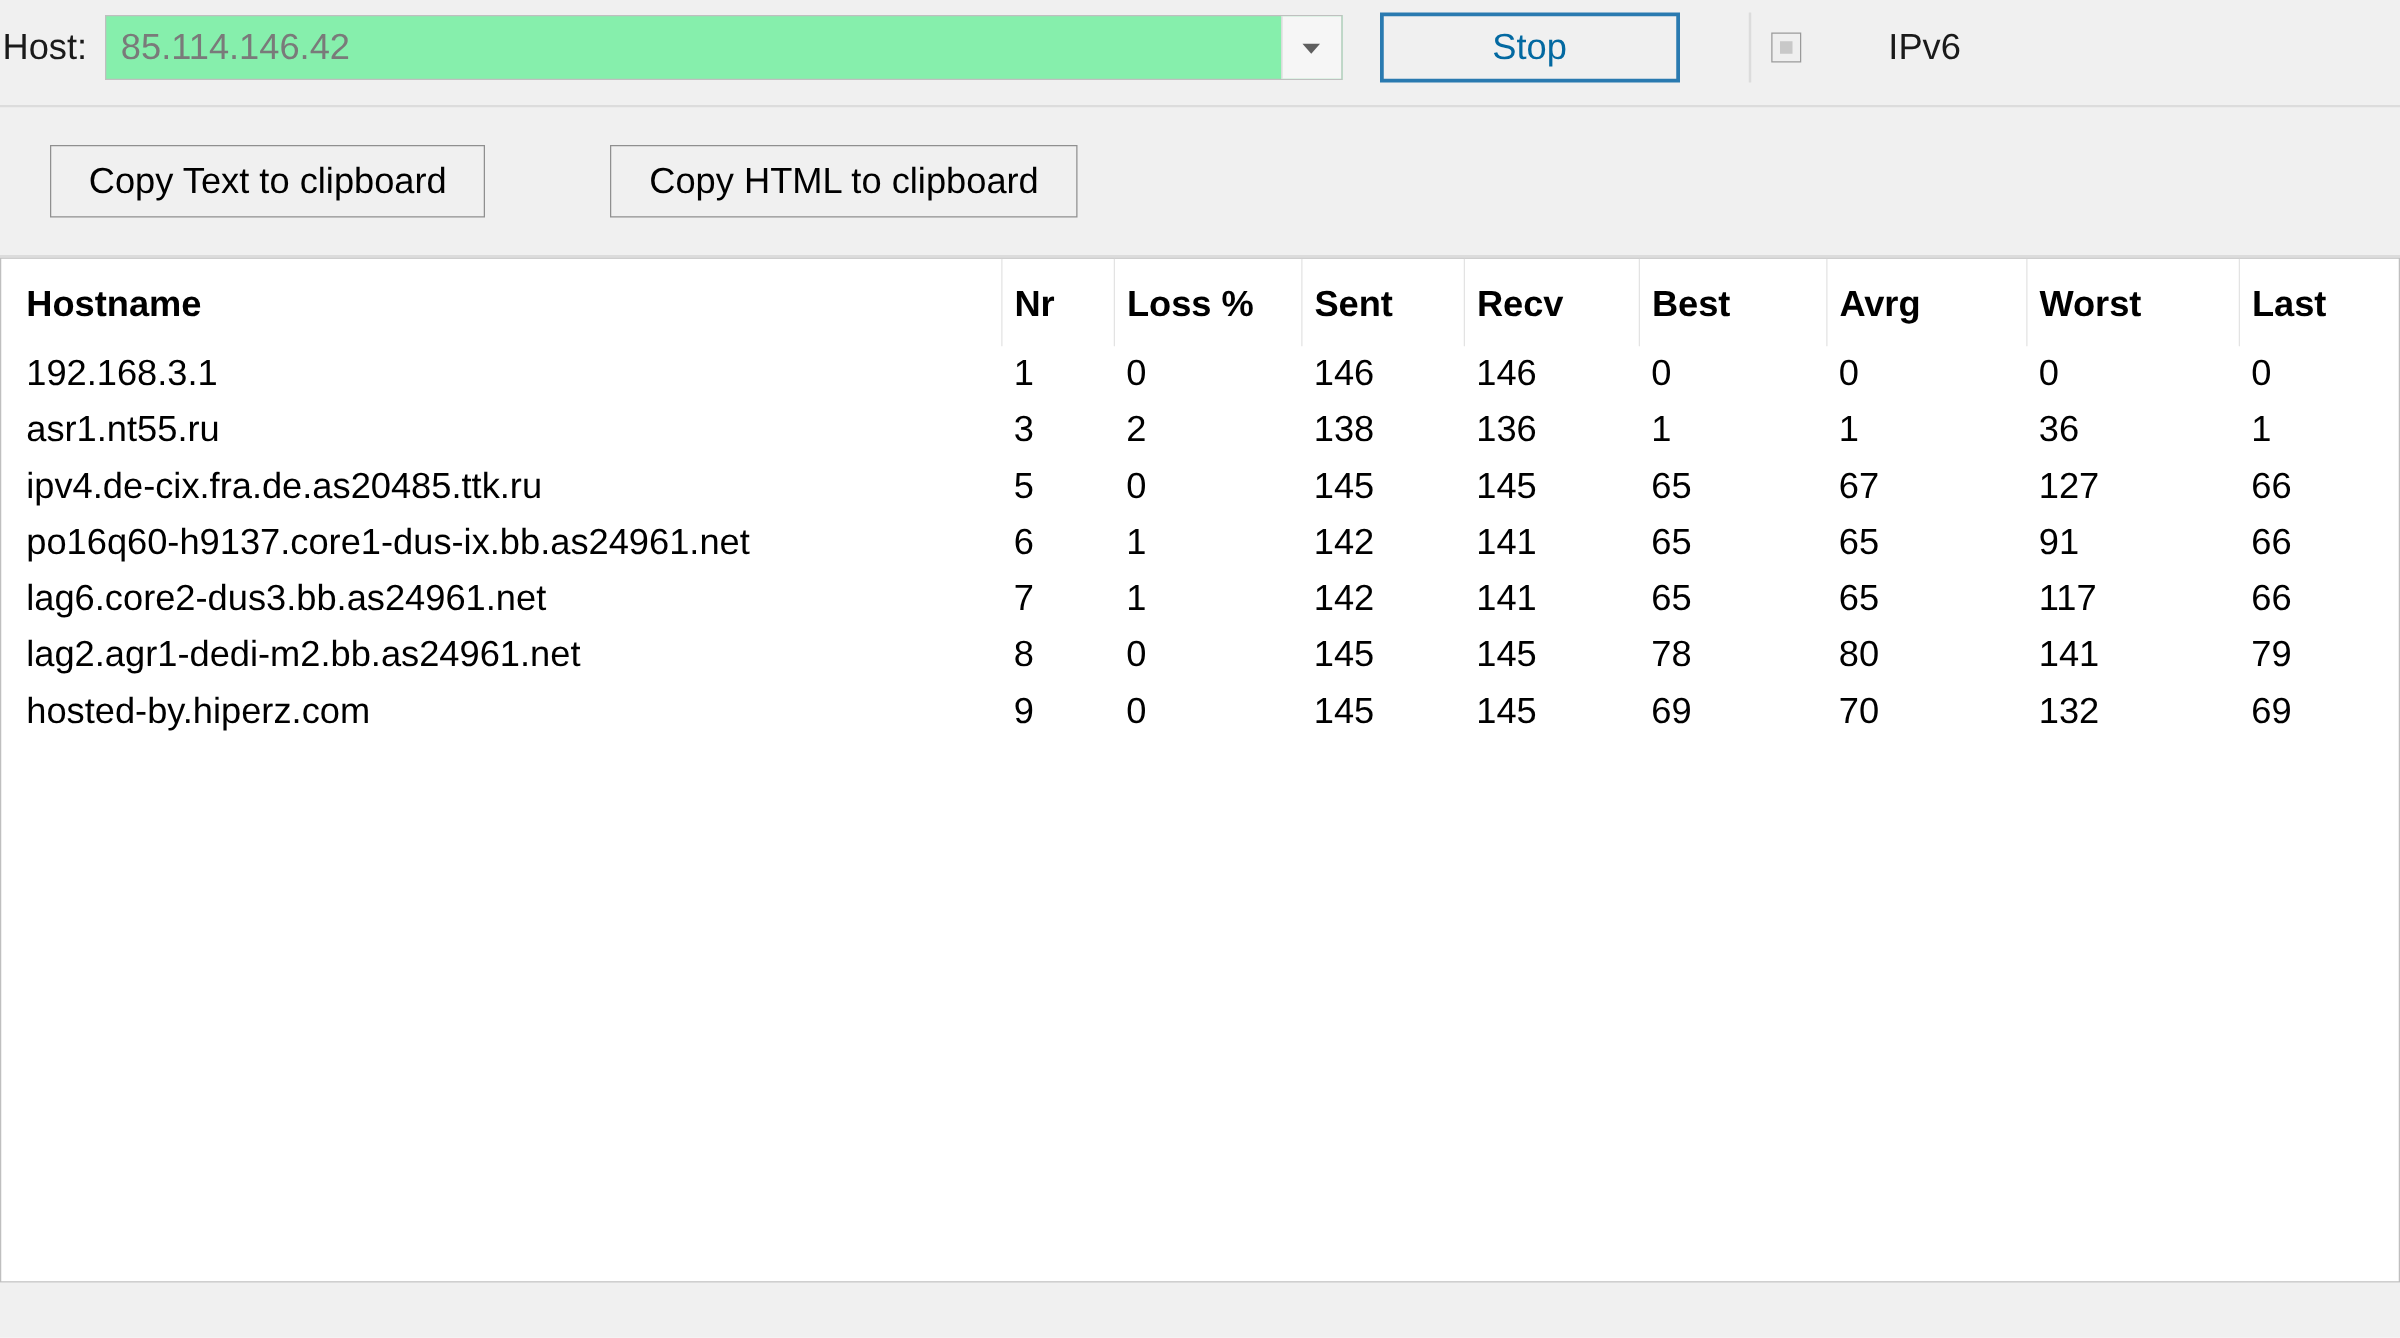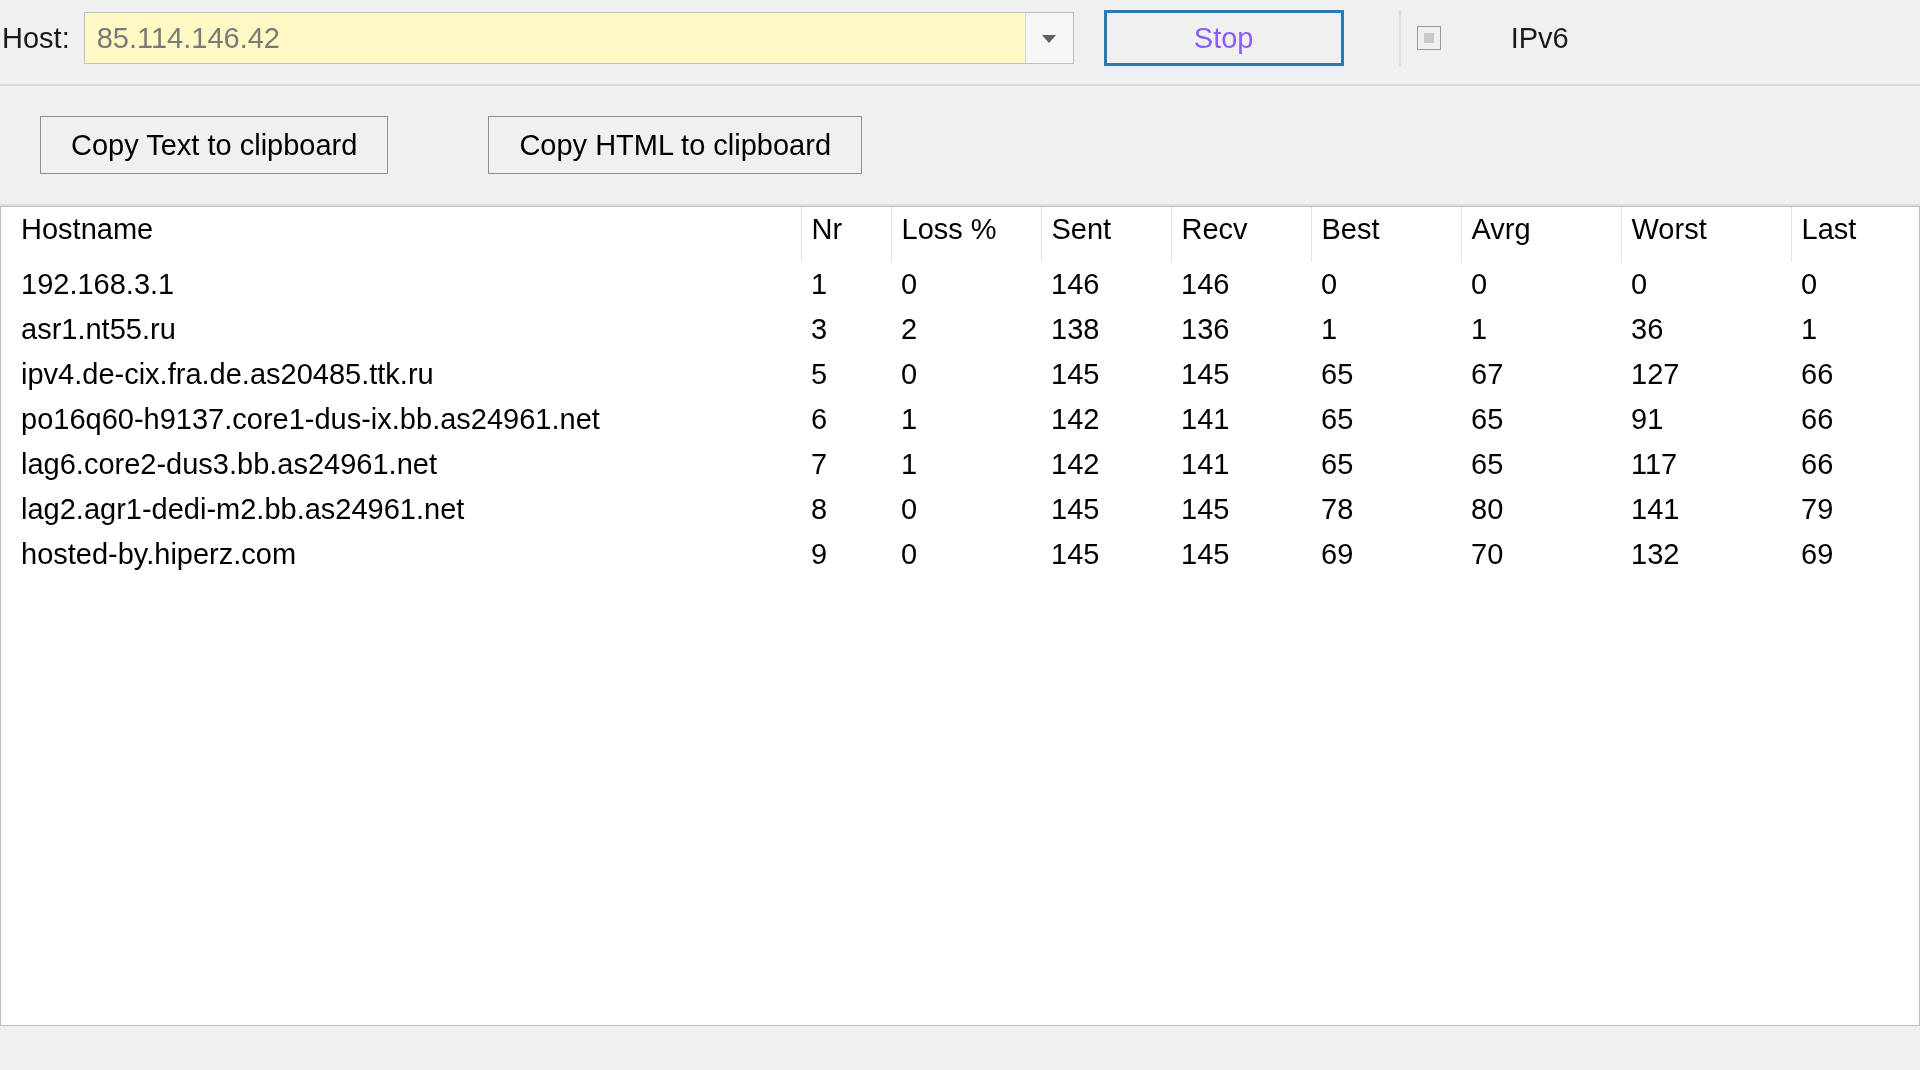--- a/index.html
+++ b/index.html
@@ -27,21 +27,21 @@
   }
   .host-label {
     font-size: 29px;
     color: #1a1a1a;
     margin-right: 14px;
   }
   .host-combo {
     position: relative;
     flex: 0 0 990px;
     height: 52px;
-    background: #fef9c3;
+    background: #86efac;
     border: 1px solid #bfbfbf;
     display: flex;
     align-items: center;
   }
   .host-combo-text {
     padding-left: 12px;
     color: #7a7a7a;
     font-size: 29px;
     flex: 1;
     white-space: nowrap;
@@ -63,21 +63,21 @@
     border-top: 8px solid #5f5f5f;
     margin-top: 2px;
   }
 
   .stop-btn {
     margin-left: 30px;
     width: 240px;
     height: 56px;
     background: #f0f0f0;
     border: 3px solid #2a7ab0;
-    color: #8b5cf6;
+    color: #0369a1;
     font-size: 29px;
     display: flex;
     align-items: center;
     justify-content: center;
     cursor: pointer;
   }
 
   .ipv6-box {
     margin-left: 55px;
     display: flex;
@@ -134,23 +134,23 @@
     height: calc(1070px - 250px);
     overflow: hidden;
   }
   table {
     border-collapse: collapse;
     width: 100%;
     table-layout: fixed;
   }
   thead th {
     text-align: left;
-    font-weight: 400;
-    font-size: 29px;
-    padding: 6px 10px 16px 10px;
+    font-weight: 700;
+    font-size: 29px;
+    padding: 21px 10px 16px 10px;
     border-right: 1px solid #e3e3e3;
     color: #000;
     white-space: nowrap;
   }
   thead th:first-child { padding-left: 20px; }
   tbody td {
     font-size: 29px;
     padding: 6px 10px;
     color: #000;
     white-space: nowrap;

